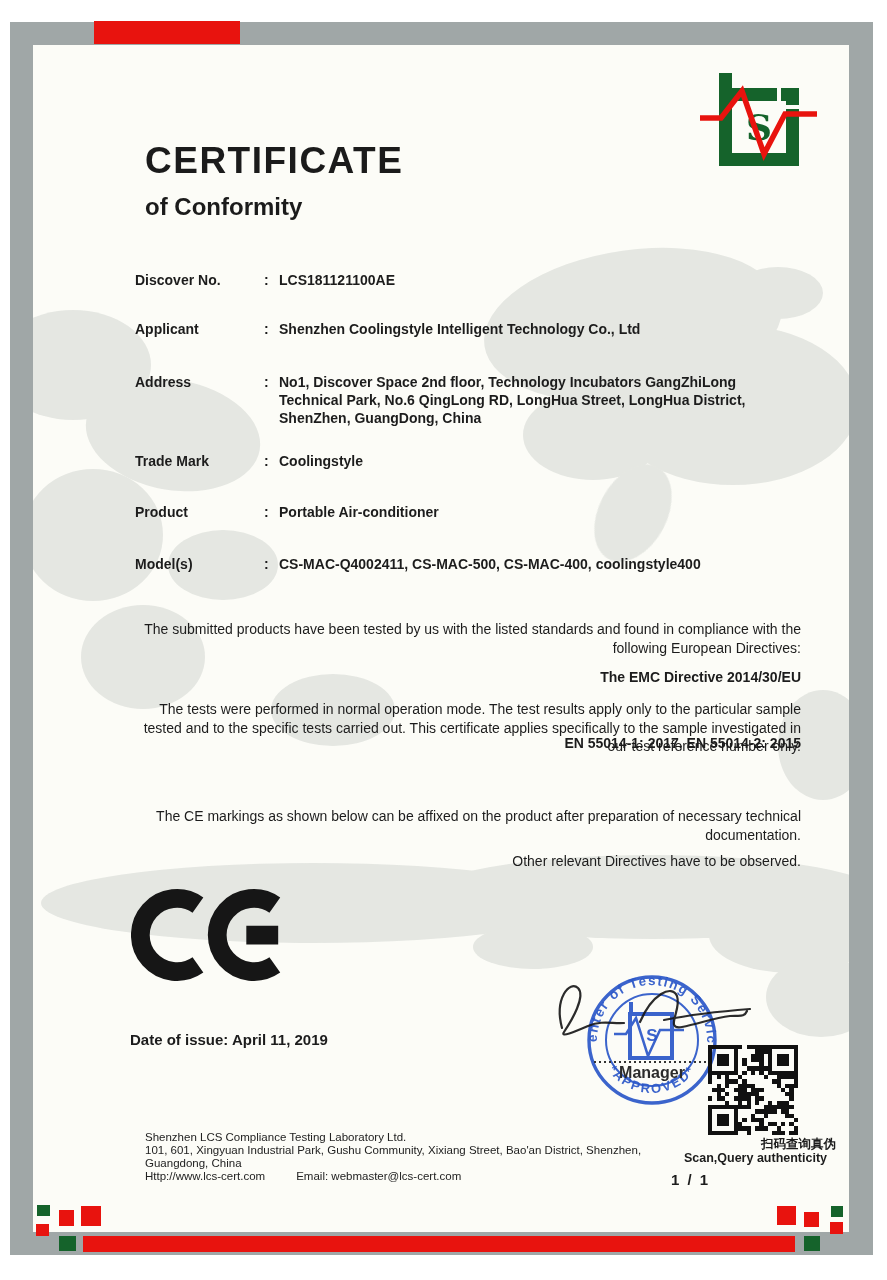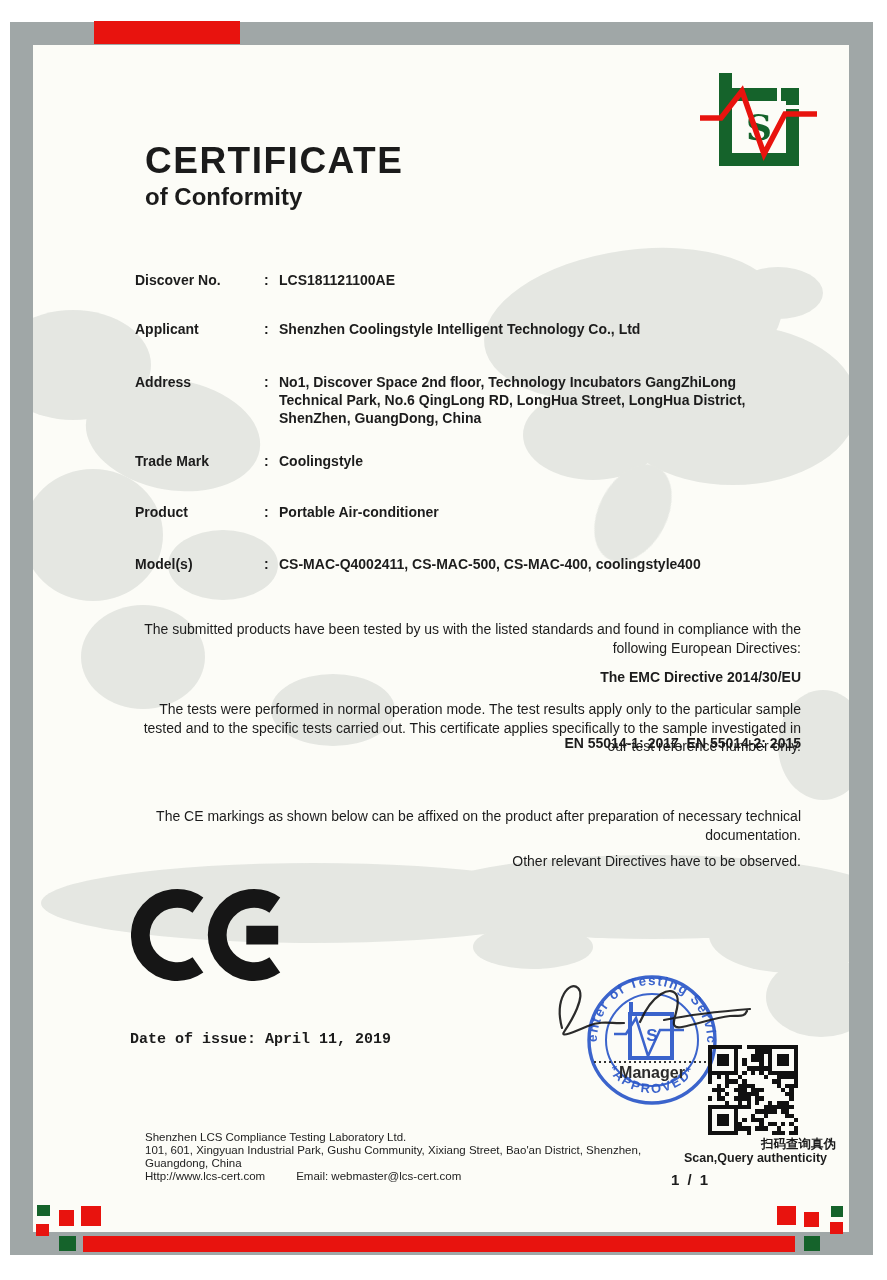--- a/index.html
+++ b/index.html
@@ -10,33 +10,33 @@
   .gray-frame{left:10px;top:22px;width:863px;height:1233px;background:var(--c-gray_border,#a0a7a7);}
   .page{left:33px;top:45px;width:816px;height:1187px;background:#fcfcf7;}
   .map-layer{left:33px;top:45px;z-index:1;pointer-events:none;}
   .content{z-index:2;}
   .deco{z-index:3;}
   .red{background:var(--c-red,#e8130e);}
   .green{background:var(--c-green,#15632b);}
   
   .title-block{left:145px;top:141px;}
   .title-main{font-size:37px;font-weight:bold;letter-spacing:1.5px;line-height:40px;color:#1b1b1b;}
-  .title-sub{font-size:24px;font-weight:bold;margin-top:2px;color:#1b1b1b;}
+  .title-sub{font-size:24px;font-weight:bold;margin-top:12px;color:#1b1b1b;}
   
   .frow{left:135px;width:660px;font-size:14px;font-weight:bold;line-height:18px;}
   .frow .lbl{position:absolute;left:0;top:0;width:125px;}
   .frow .col{position:absolute;left:129px;top:0;}
   .frow .val{position:absolute;left:144px;top:0;width:502px;}
   
   .para{left:133px;width:668px;font-size:14px;line-height:18.5px;text-align:right;}
   .para.bold{font-weight:bold;}
   
   .footer{left:145px;top:1131px;font-size:11.5px;line-height:12.9px;color:#222;}
   .footer .cell{display:inline-block;width:148px;}
-  .date-line{left:130px;top:1031px;font-size:15px;font-weight:bold;font-family:Liberation Mono, monospace;}
+  .date-line{left:130px;top:1031px;font-size:15px;font-weight:bold;}
   .page-num{left:671px;top:1171px;font-size:15px;font-weight:bold;letter-spacing:2px;}
   .qr-cap-zh{left:676px;top:1136px;width:160px;text-align:right;font-size:12.5px;font-weight:bold;}
   .qr-cap-en{left:668px;top:1151px;width:175px;text-align:center;font-size:12.5px;font-weight:bold;}
 </style>
 </head>
 <body>
 
 <div id="screen">
 
   <div class="abs gray-frame"></div>

